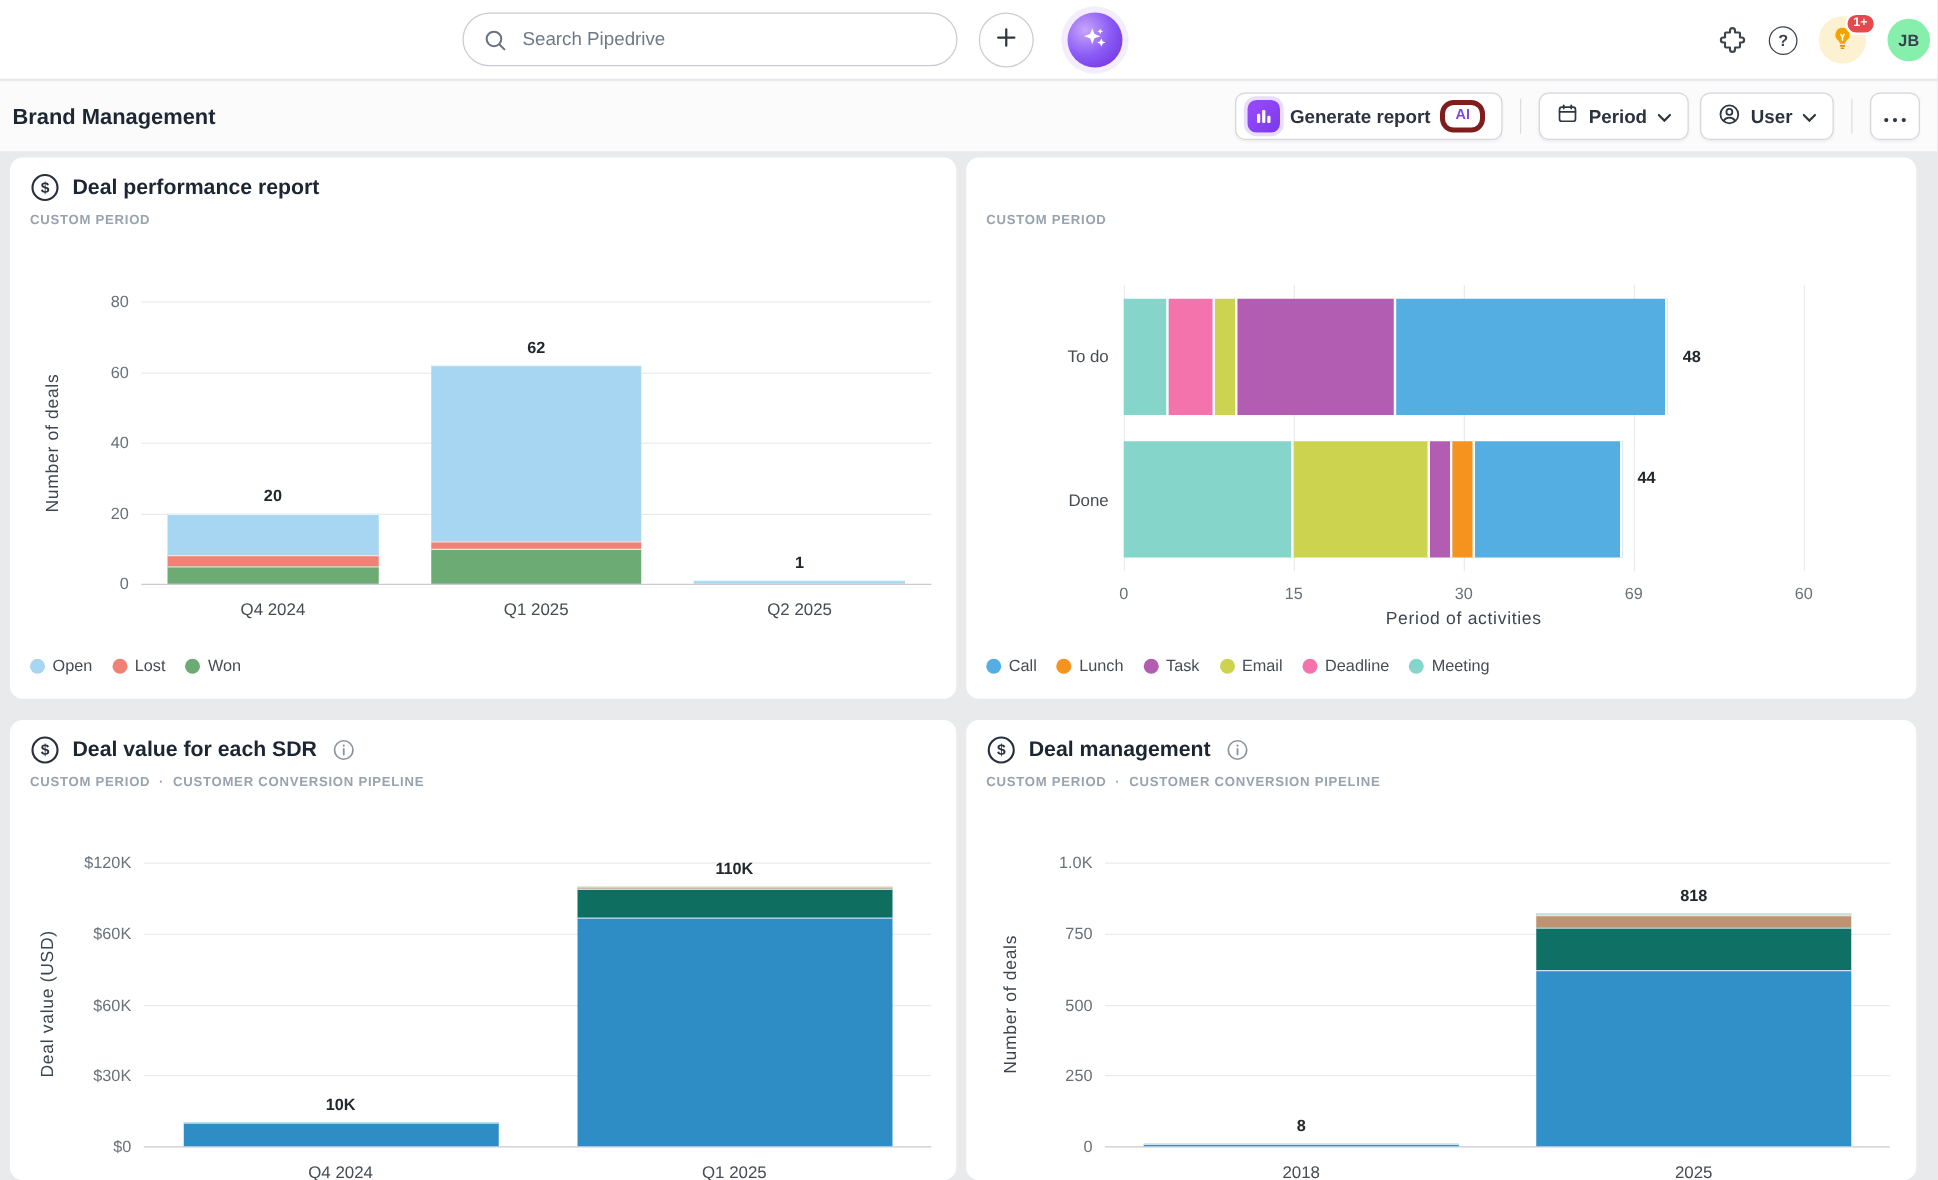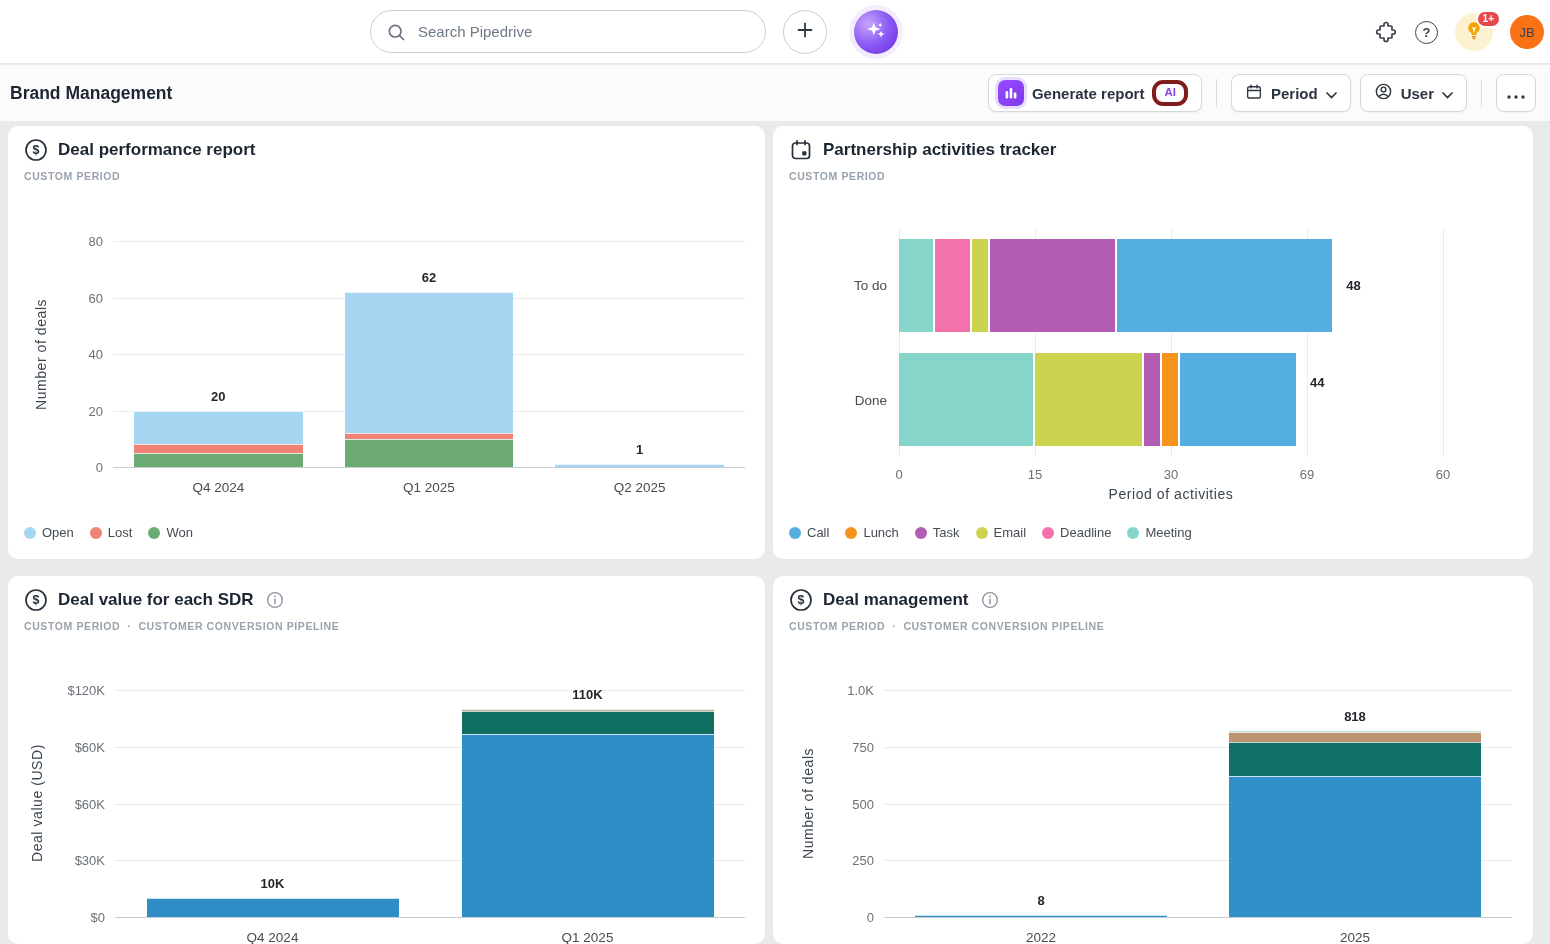--- a/index.html
+++ b/index.html
@@ -16,21 +16,21 @@
   .search input::placeholder { color:#6f7a86; }
   .round-btn { position:absolute; width:44px; height:44px; border-radius:50%; border:1px solid #c9cdd2; background:#fff; display:flex; align-items:center; justify-content:center; cursor:pointer; }
   .ai-orb { position:absolute; left:854px; top:10px; width:44px; height:44px; border-radius:50%; display:flex; align-items:center; justify-content:center; cursor:pointer;
     background:radial-gradient(circle at 32% 32%, #c8a6f9 0%, #8b5cf6 48%, #6d28d9 100%);
     box-shadow:0 0 0 5px rgba(186,156,250,.18); }
   .tb-right { position:absolute; right:6px; top:0; height:64px; display:flex; align-items:center; gap:17px; }
   .tb-icon { display:flex; align-items:center; justify-content:center; cursor:pointer; }
   .help-circle { width:23px; height:23px; border-radius:50%; border:1.8px solid #3c434b; color:#3c434b; font-size:13px; font-weight:700; display:flex; align-items:center; justify-content:center; }
   .bulb-chip { position:relative; width:38px; height:38px; border-radius:50%; background:#fcf1d1; display:flex; align-items:center; justify-content:center; cursor:pointer; }
   .badge { position:absolute; top:-3px; right:-8px; background:#e5484d; color:#fff; font-size:10px; font-weight:700; padding:2px 5px; border-radius:9px; border:2px solid #fff; line-height:1; }
-  .avatar { width:34px; height:34px; border-radius:50%; background:#f97316; color:#39424e; font-size:13px; font-weight:400; display:flex; align-items:center; justify-content:center; cursor:pointer; }
+  .avatar { width:34px; height:34px; border-radius:50%; background:#86efac; color:#39424e; font-size:13px; font-weight:700; display:flex; align-items:center; justify-content:center; cursor:pointer; }
   
   .header-row { position:absolute; top:65px; left:0; width:1550px; height:56px; background:#fbfbfc; }
   .page-title { position:absolute; left:10px; top:0; height:56px; display:flex; align-items:center; font-size:17.5px; font-weight:700; color:#1d2633; }
   .hdr-right { position:absolute; right:14px; top:0; height:56px; display:flex; align-items:center; gap:9px; }
   .btn { height:38px; display:inline-flex; align-items:center; gap:8px; padding:0 13px; background:#fff; border:1px solid #d4d8db; border-radius:8px; font-size:15px; font-weight:600; color:#2b3340; box-shadow:0 1px 2px rgba(16,24,40,.05); cursor:pointer; white-space:nowrap; }
   .gr-icon { width:26px; height:26px; border-radius:7px; background:linear-gradient(135deg,#9a4bff,#7b3ae9); display:flex; align-items:center; justify-content:center; box-shadow:0 0 0 3px rgba(172,132,255,.28); margin-left:-4px; }
   .ai-pill { font-size:11.5px; font-weight:700; color:#8445e7; border:4px solid #7f1d1d; border-radius:11px; padding:2px 8px; line-height:1.2; }
   .vdiv { width:1px; height:28px; background:#dadde0; margin:0 5px; }
   .more-btn { width:40px; justify-content:center; padding:0; }
   
@@ -225,31 +225,20 @@
         <span>Lost</span>
       </div>
       <div class="leg-item">
         <div class="leg-dot" style="background: rgb(108, 171, 116);"></div>
         <span>Won</span>
       </div>
     </div>
 </div>
 
 <div class="card" id="card2">
-  <div class="card-head">
-    <span class="chart-icon">
-      <svg width="24" height="24" viewBox="0 0 24 24">
-          <rect x="3.5" y="5" width="17" height="15.5" rx="3" fill="none" stroke="#27303c" stroke-width="1.7"></rect>
-          <line x1="8" y1="2.8" x2="8" y2="6.4" stroke="#27303c" stroke-width="1.7" stroke-linecap="round"></line>
-          <line x1="16" y1="2.8" x2="16" y2="6.4" stroke="#27303c" stroke-width="1.7" stroke-linecap="round"></line>
-          <rect x="13.2" y="13.2" width="4.2" height="4.2" rx="1" fill="#27303c"></rect>
-        </svg>
-    </span>
-    <span class="card-title">Partnership activities tracker</span>
-  </div>
   <div class="card-sub">
     <span>CUSTOM PERIOD</span>
   </div>
   <div class="plot" style="left:126px; top:102px; width:544px; height:229px;">
       <div class="glv" style="left: 0px;"></div>
       <div class="xtick" style="left: 0px; top: 239px;">0</div>
       <div class="glv" style="left: 136px;"></div>
       <div class="xtick" style="left: 136px; top: 239px;">15</div>
       <div class="glv" style="left: 272px;"></div>
       <div class="xtick" style="left: 272px; top: 239px;">30</div>
@@ -375,21 +364,21 @@
       <div class="gl" style="top: 170.25px;"></div>
       <div class="ytick" style="top: 170.25px;">250</div>
       <div class="gl" style="top: 113.5px;"></div>
       <div class="ytick" style="top: 113.5px;">500</div>
       <div class="gl" style="top: 56.75px;"></div>
       <div class="ytick" style="top: 56.75px;">750</div>
       <div class="gl" style="top: 0px;"></div>
       <div class="ytick" style="top: 0px;">1.0K</div>
       <div class="vseg" style="left: 31.4px; bottom: 0px; width: 251.2px; height: 1.816px; background: rgb(50, 144, 200);"></div>
       <div class="vtotal" style="left: 0px; width: 314px; bottom: 8.816px;">8</div>
-      <div class="cat" style="left: 0px; width: 314px; top: 240px;">2022</div>
+      <div class="cat" style="left: 0px; width: 314px; top: 240px;">2018</div>
       <div class="vseg" style="left: 345.4px; bottom: 0px; width: 251.2px; height: 140.74px; background: rgb(50, 144, 200);"></div>
       <div class="vseg" style="left: 345.4px; bottom: 140.74px; width: 251.2px; height: 34.05px; background: rgb(15, 113, 101);"></div>
       <div class="vseg" style="left: 345.4px; bottom: 174.79px; width: 251.2px; height: 10.215px; background: rgb(189, 147, 114);"></div>
       <div class="vseg" style="left: 345.4px; bottom: 185.005px; width: 251.2px; height: 0.681px; background: rgb(23, 128, 109);"></div>
       <div class="vtotal" style="left: 314px; width: 314px; bottom: 192.686px;">818</div>
       <div class="cat" style="left: 314px; width: 314px; top: 240px;">2025</div>
     </div>
 </div>
 
 </body></html>

